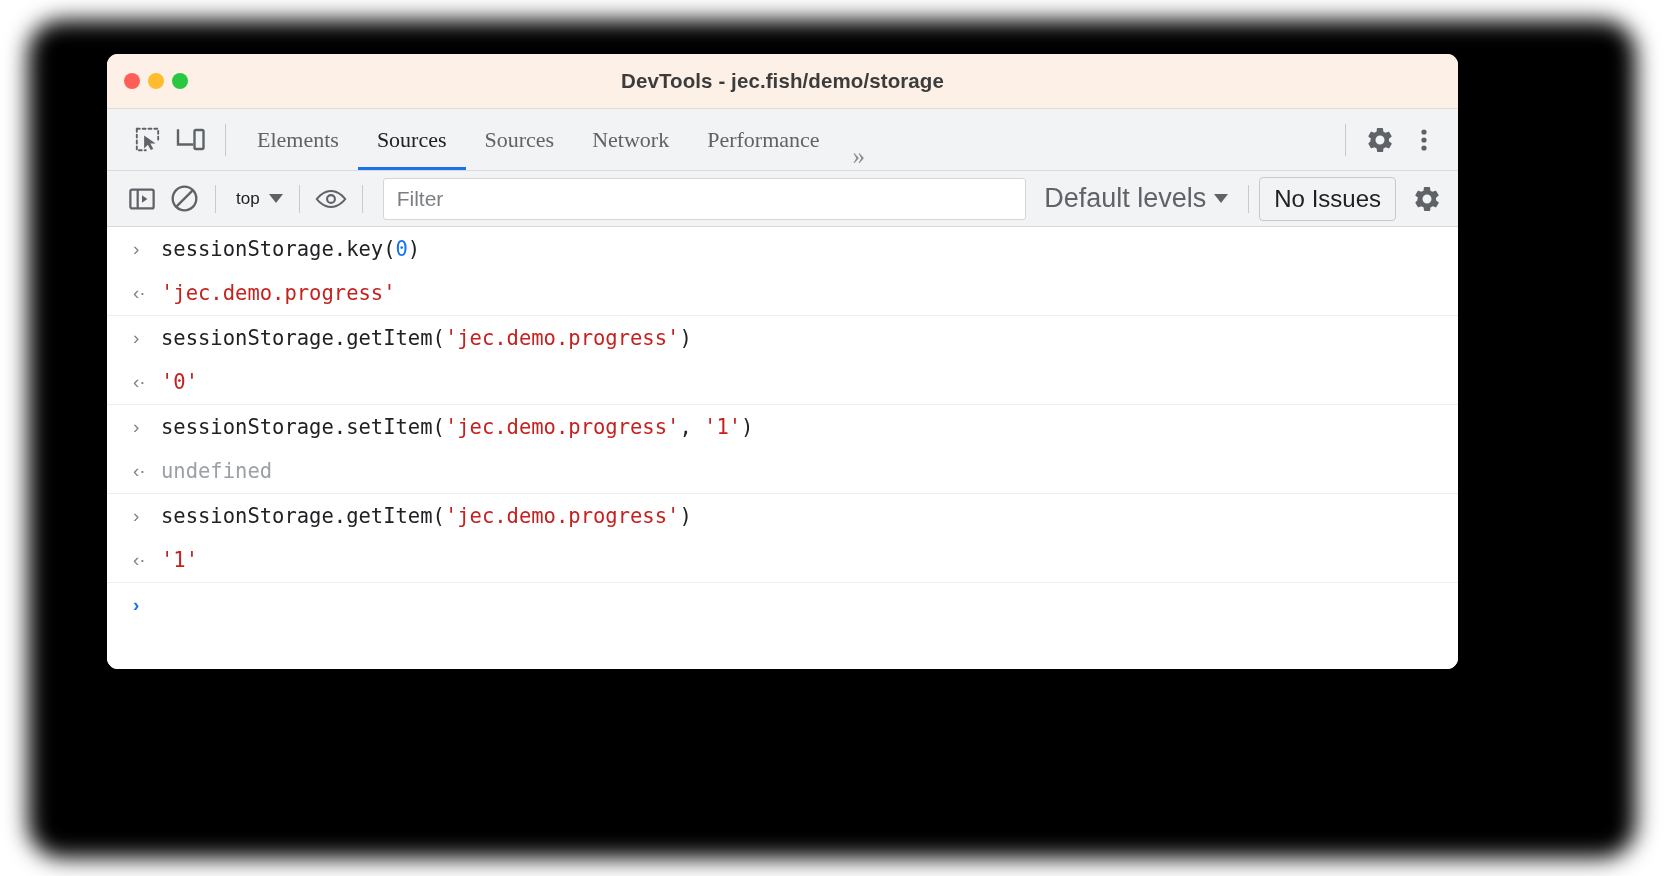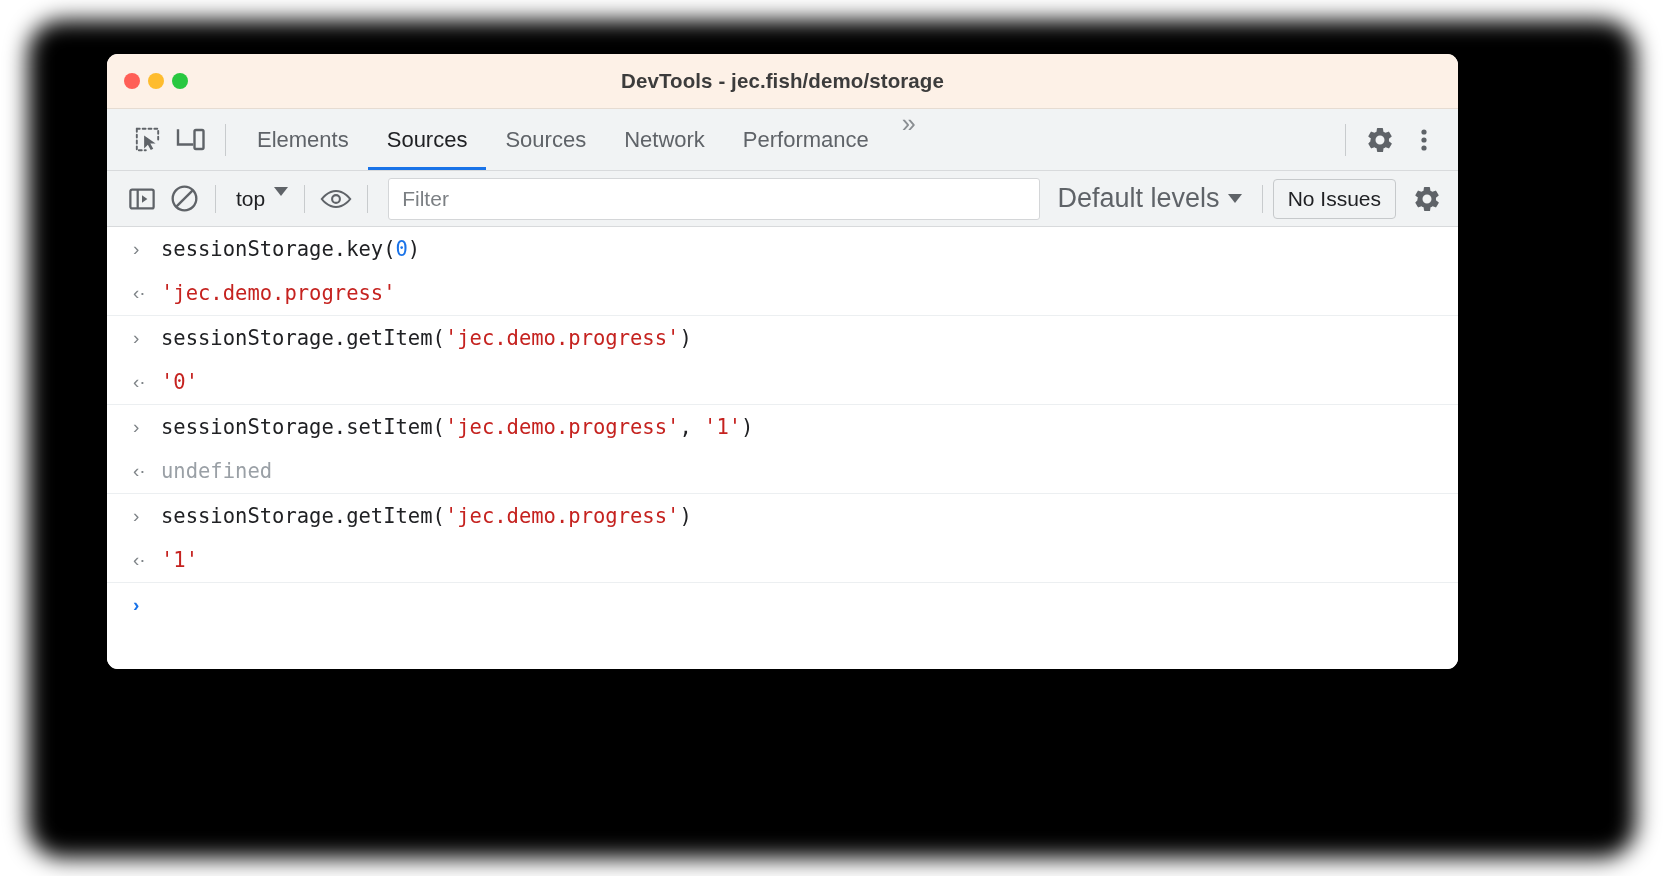--- a/index.html
+++ b/index.html
@@ -84,21 +84,21 @@
     display: flex; align-items: center; justify-content: center;
     border-radius: 4px;
     flex: none;
   }
   .vdiv {
     width: 1px; height: 32px;
     background: #c8cbcd;
     margin: 0 12px;
     flex: none;
   }
-  .tabs { display: flex; align-items: flex-start; height: 100%; }
+  .tabs { display: flex; align-items: flex-end; height: 100%; font-family: Liberation Serif, serif; }
   .tab {
     position: relative;
     height: 100%;
     display: flex; align-items: center;
     padding: 0 19px;
     font-size: 22px;
     color: #5f6368;
     white-space: nowrap;
   }
   .tab.active { color: #202124; }
@@ -126,23 +126,23 @@
     background: #f1f3f4;
     border-bottom: 1px solid #d8dadc;
     display: flex;
     align-items: center;
     padding: 0 10px 0 14px;
     gap: 0;
   }
   .ctoolbar .iconbtn { width: 42px; height: 42px; }
   .ctoolbar .vdiv { margin: 0 10px; height: 28px; }
   .ctx-select {
-    display: flex; gap: 9px;
+    display: flex; align-items: center; gap: 9px;
     padding: 0 6px 0 10px;
-    font-size: 21px;
+    font-size: 17px;
     color: #202124;
   }
   .caret-down {
     width: 0; height: 0;
     border-left: 7px solid transparent;
     border-right: 7px solid transparent;
     border-top: 9px solid #5f6368;
   }
   .filter-input {
     flex: 1 1 auto;
@@ -162,21 +162,21 @@
     padding: 0 10px;
     font-size: 27px;
     color: #5f6368;
     white-space: nowrap;
   }
   .issues-btn {
     border: 1px solid #c6c9cb;
     border-radius: 4px;
     background: #f1f3f4;
     padding: 7px 14px;
-    font-size: 21px;
+    font-size: 24px;
     color: #202124;
     white-space: nowrap;
   }
 
   
   .console {
     background: #ffffff;
     height: 442px;
     overflow: hidden;
   }

